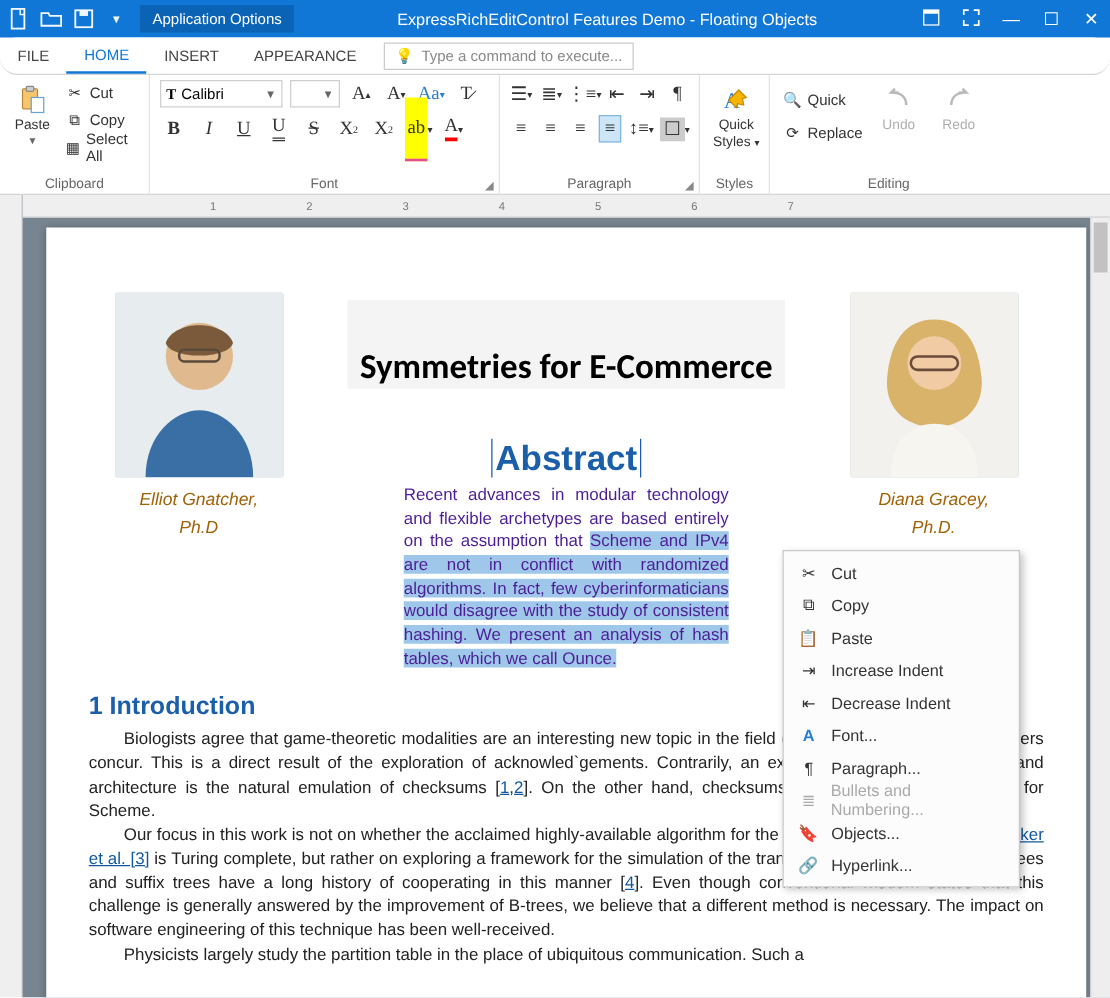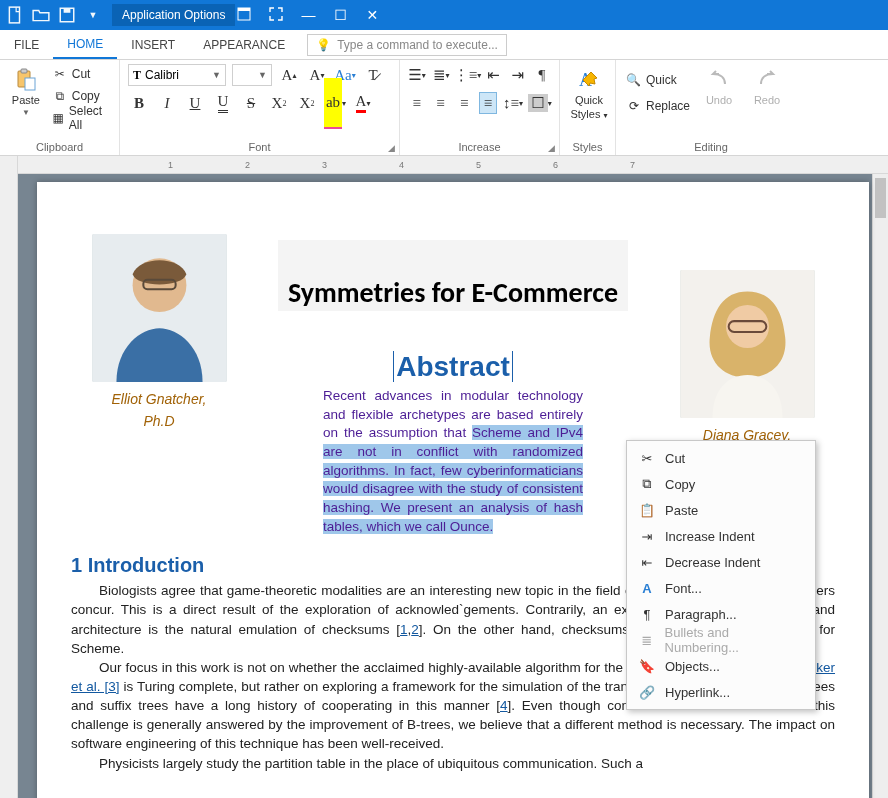--- a/index.html
+++ b/index.html
@@ -8,21 +8,21 @@
 
 .titlebar { background: #1177d7; color: #fff; height: 30px; display: flex; align-items: center; padding: 0 6px; }
 .titlebar .qat { display: flex; gap: 8px; align-items: center; }
 .titlebar .qat-icon { width: 18px; height: 18px; display: flex; align-items: center; justify-content: center; opacity: .95; }
 .titlebar .appopt { background: #0a63b5; padding: 4px 10px; margin-left: 10px; font-size: 12px; }
 .titlebar .title { flex: 1; text-align: center; font-size: 13px; }
 .titlebar .winbtns { display: flex; gap: 14px; align-items: center; }
 .titlebar .winbtns span { width: 18px; text-align: center; font-size: 14px; }
 
 
-.tabs { display: flex; align-items: center; height: 30px; border-bottom: 1px solid #d5d5d5; background: #fff; }
+.tabs { display: flex; align-items: center; height: 30px; border-bottom: 1px solid #d5d5d5; background: #fff; border-radius: 14px; }
 .tab { padding: 0 14px; font-size: 12px; color: #444; height: 100%; display: flex; align-items: center; cursor: pointer; }
 .tab.active { color: #1177d7; border-bottom: 2px solid #1177d7; }
 .tell-me { margin-left: 8px; border: 1px solid #ccc; background: #fff; display: flex; align-items: center; padding: 3px 8px; font-size: 12px; color: #888; width: 200px; }
 .tell-me .bulb { color: #f7b500; margin-right: 6px; }
 
 
 .ribbon { display: flex; border-bottom: 1px solid #d5d5d5; background: #fff; height: 96px; }
 .group { border-right: 1px solid #e3e3e3; padding: 4px 8px 2px; display: flex; flex-direction: column; align-items: stretch; }
 .group .row { display: flex; align-items: center; gap: 6px; }
 .group .lbl { text-align: center; font-size: 11px; color: #666; margin-top: auto; padding-top: 2px; position: relative; }
@@ -46,21 +46,21 @@
 .hruler { height: 18px; background: #efefef; border-bottom: 1px solid #d8d8d8; display:flex; align-items:center; font-size:9px; color:#777; padding-left:150px; gap:72px;}
 .docarea { position: relative; height: calc(100% - 18px); padding: 8px 10px; }
 .page { background: #fff; width: 832px; margin: 0 auto; padding: 58px 34px 20px 34px; box-shadow: 0 0 6px rgba(0,0,0,.3); height: 680px; overflow: hidden; position: relative; }
 
 
 .doc-title { font-family: Calibri, Arial, sans-serif; font-size: 28px; font-weight: bold; text-align: center; line-height: 1.2; background: #f4f4f4; display:inline-block; padding: 2px 10px;}
 .title-wrap{ text-align:center; margin-bottom: 10px;}
 .float-img { width: 135px; height: 148px; background: #d7dde1; border-radius: 2px; display: inline-flex; align-items:flex-end; justify-content:center; overflow:hidden;}
 .author { text-align: center; font-style: italic; font-size: 14px; color: #a16207; margin-top: 6px; }
 .float-left { position:absolute; left: 44px; top: 52px; width: 156px; text-align:center;}
-.float-right { position:absolute; right: 44px; top: 52px; width: 156px; text-align:center;margin-top:36px;}
+.float-right { position:absolute; right: 44px; top: 52px; width: 156px; text-align:center;}
 .abstract-wrap { width: 260px; margin: 40px auto 18px; }
 .abstract-h { color: #1b5faa; font-size: 28px; text-align: center; font-weight: bold; margin-bottom: 4px; }
 .abstract-h span { border-left: 1px solid #1b5faa; border-right: 1px solid #1b5faa; padding: 0 2px;}
 .abstract-txt { font-size: 13.5px; text-align: justify; color: #4c1d95; line-height: 1.38; }
 .abstract-txt .sel { background: #9fc7ea; }
 .section-h { color: #1b5faa; font-size: 20px; font-weight: bold; margin: 18px 0 4px;}
 .para { font-size: 13.5px; color: #222; text-align: justify; line-height: 1.42; text-indent: 28px;}
 a.doc-link { color: #1258a0; text-decoration: underline; }
 
 
@@ -94,20 +94,21 @@
       </span>
     <span class="qat-icon">
         <svg viewBox="0 0 16 16">
           <rect x="2" y="2" width="12" height="12" fill="none" stroke="#fff" stroke-width="1.3"></rect>
           <rect x="5" y="2" width="6" height="4" fill="#fff"></rect>
         </svg>
       </span>
     <span class="qat-icon" style="font-size:9px">▼</span>
   </div>
   <div class="appopt">Application Options</div>
+  <div class="title">ExpressRichEditControl Features Demo -  Floating Objects</div>
   <div class="winbtns">
     <span><svg width="14" height="14" viewBox="0 0 14 14">
           <rect x="1" y="1" width="12" height="12" fill="none" stroke="#fff"></rect>
           <rect x="1" y="1" width="12" height="3" fill="#fff"></rect>
         </svg></span>
     <span><svg width="14" height="14" viewBox="0 0 14 14">
           <path d="M1 5V1h4M13 5V1H9M1 9v4h4M13 9v4H9" stroke="#fff" fill="none" stroke-width="1.4"></path>
         </svg></span>
     <span>—</span>
     <span>☐</span>
@@ -216,21 +217,21 @@
       <div class="icobtn">≡</div>
       <div class="icobtn">≡</div>
       <div class="icobtn">≡</div>
       <div class="icobtn sel">≡</div>
       <div class="icobtn">↕≡<span style="font-size:8px">▾</span></div>
       <div class="icobtn">
           <span style="background:#ccc;padding:0 3px">☐</span>
           <span style="font-size:8px">▾</span>
         </div>
     </div>
-    <div class="lbl"><span>Increase</span><span class="launcher">◢</span></div>
+    <div class="lbl"><span>Paragraph</span><span class="launcher">◢</span></div>
   </div>
 
   <div class="group" style="width:56px">
     <div class="bigbtn">
       <svg viewBox="0 0 24 24">
           <text x="2" y="18" font-size="18" font-family="serif" fill="#2a7fd4">A</text>
           <path d="M14 4l6 6-3 1 1 5-5-1-1 3-6-6z" fill="#f7b500" stroke="#c78a00"></path>
         </svg>
       <span>Quick</span>
       <span><span>Styles</span> <span style="font-size:8px">▾</span></span>

